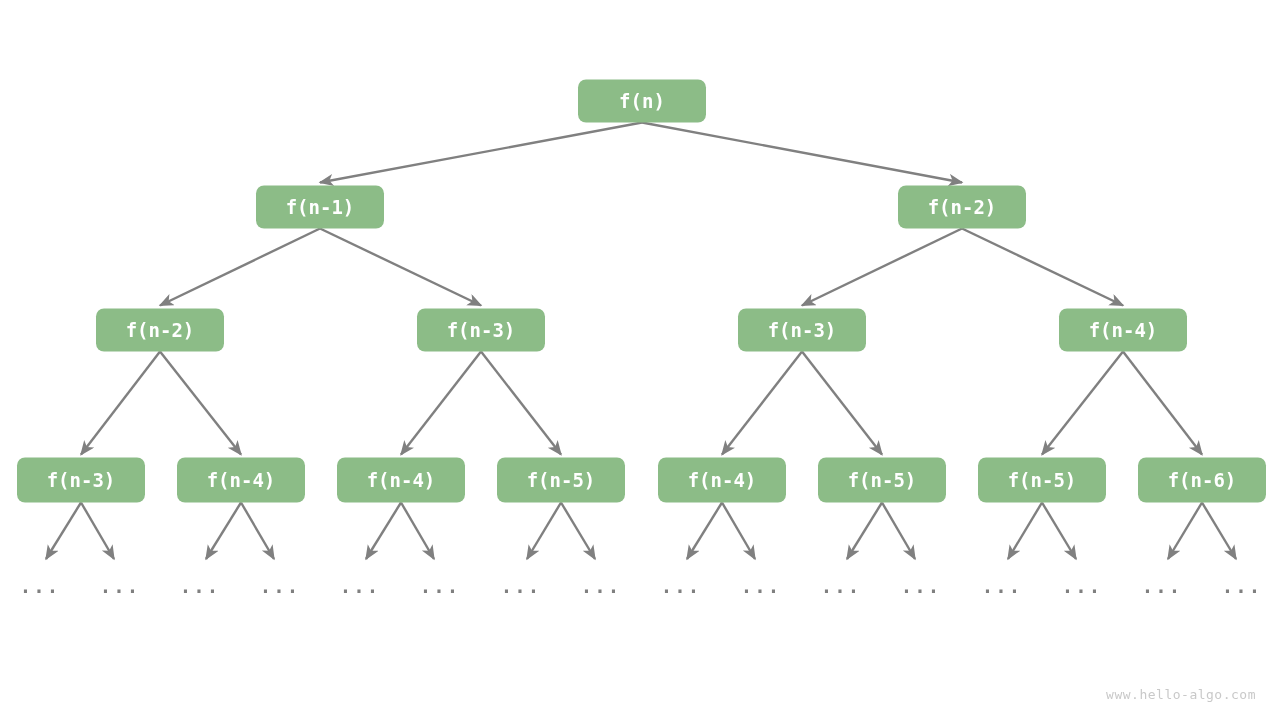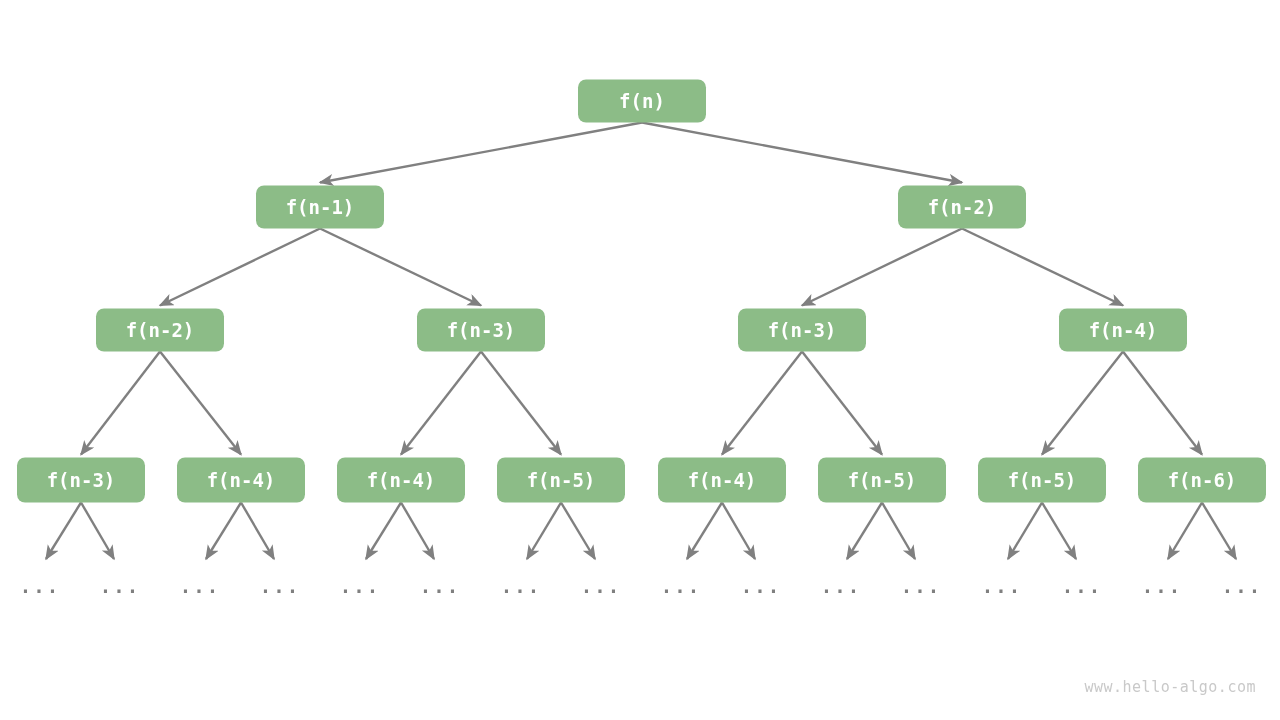--- a/index.html
+++ b/index.html
@@ -42,24 +42,24 @@
     font-family: "DejaVu Sans Mono", monospace;
     font-size: 19px;
     font-weight: bold;
     text-anchor: middle;
     dominant-baseline: middle;
     letter-spacing: 2px;
   }
   .watermark-text {
     position: absolute;
     right: 24px;
-    bottom: 24px;
+    bottom: 18px;
     color: #c9c9c9;
     font-family: "DejaVu Sans Mono", monospace;
-    font-size: 15px;
+    font-size: 13px;
     letter-spacing: 0.5px;
     white-space: nowrap;
   }
 </style>
 </head>
 <body>
 
 <div id="canvas">
 
   <svg id="tree-svg" viewBox="0 0 1280 720">

